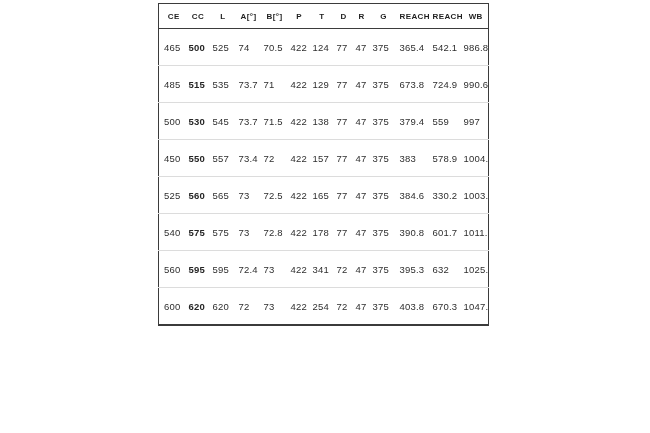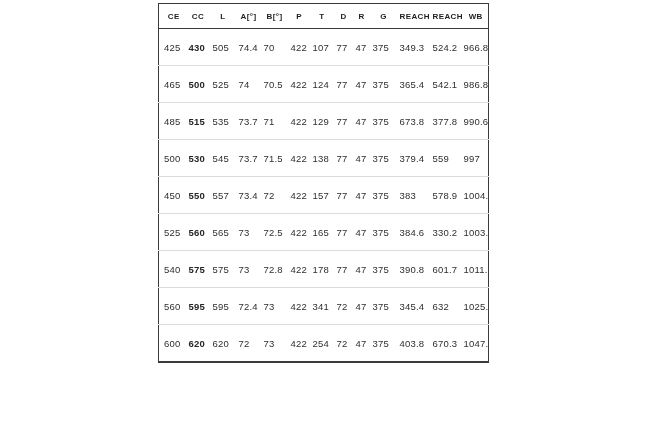--- a/index.html
+++ b/index.html
@@ -85,35 +85,20 @@
         <th>D</th>
         <th>R</th>
         <th>G</th>
         <th>REACH</th>
         <th>REACH</th>
         <th>WB</th>
       </tr>
     </thead>
     <tbody>
         <tr>
-          <td>425</td>
-          <td>430</td>
-          <td>505</td>
-          <td>74.4</td>
-          <td>70</td>
-          <td>422</td>
-          <td>107</td>
-          <td>77</td>
-          <td>47</td>
-          <td>375</td>
-          <td>349.3</td>
-          <td>524.2</td>
-          <td>966.8</td>
-        </tr>
-        <tr>
           <td>465</td>
           <td>500</td>
           <td>525</td>
           <td>74</td>
           <td>70.5</td>
           <td>422</td>
           <td>124</td>
           <td>77</td>
           <td>47</td>
           <td>375</td>
@@ -126,21 +111,21 @@
           <td>515</td>
           <td>535</td>
           <td>73.7</td>
           <td>71</td>
           <td>422</td>
           <td>129</td>
           <td>77</td>
           <td>47</td>
           <td>375</td>
           <td>673.8</td>
-          <td>377.8</td>
+          <td>724.9</td>
           <td>990.6</td>
         </tr>
         <tr>
           <td>500</td>
           <td>530</td>
           <td>545</td>
           <td>73.7</td>
           <td>71.5</td>
           <td>422</td>
           <td>138</td>
@@ -200,21 +185,21 @@
           <td>560</td>
           <td>595</td>
           <td>595</td>
           <td>72.4</td>
           <td>73</td>
           <td>422</td>
           <td>341</td>
           <td>72</td>
           <td>47</td>
           <td>375</td>
-          <td>345.4</td>
+          <td>395.3</td>
           <td>632</td>
           <td>1025.3</td>
         </tr>
         <tr>
           <td>600</td>
           <td>620</td>
           <td>620</td>
           <td>72</td>
           <td>73</td>
           <td>422</td>

